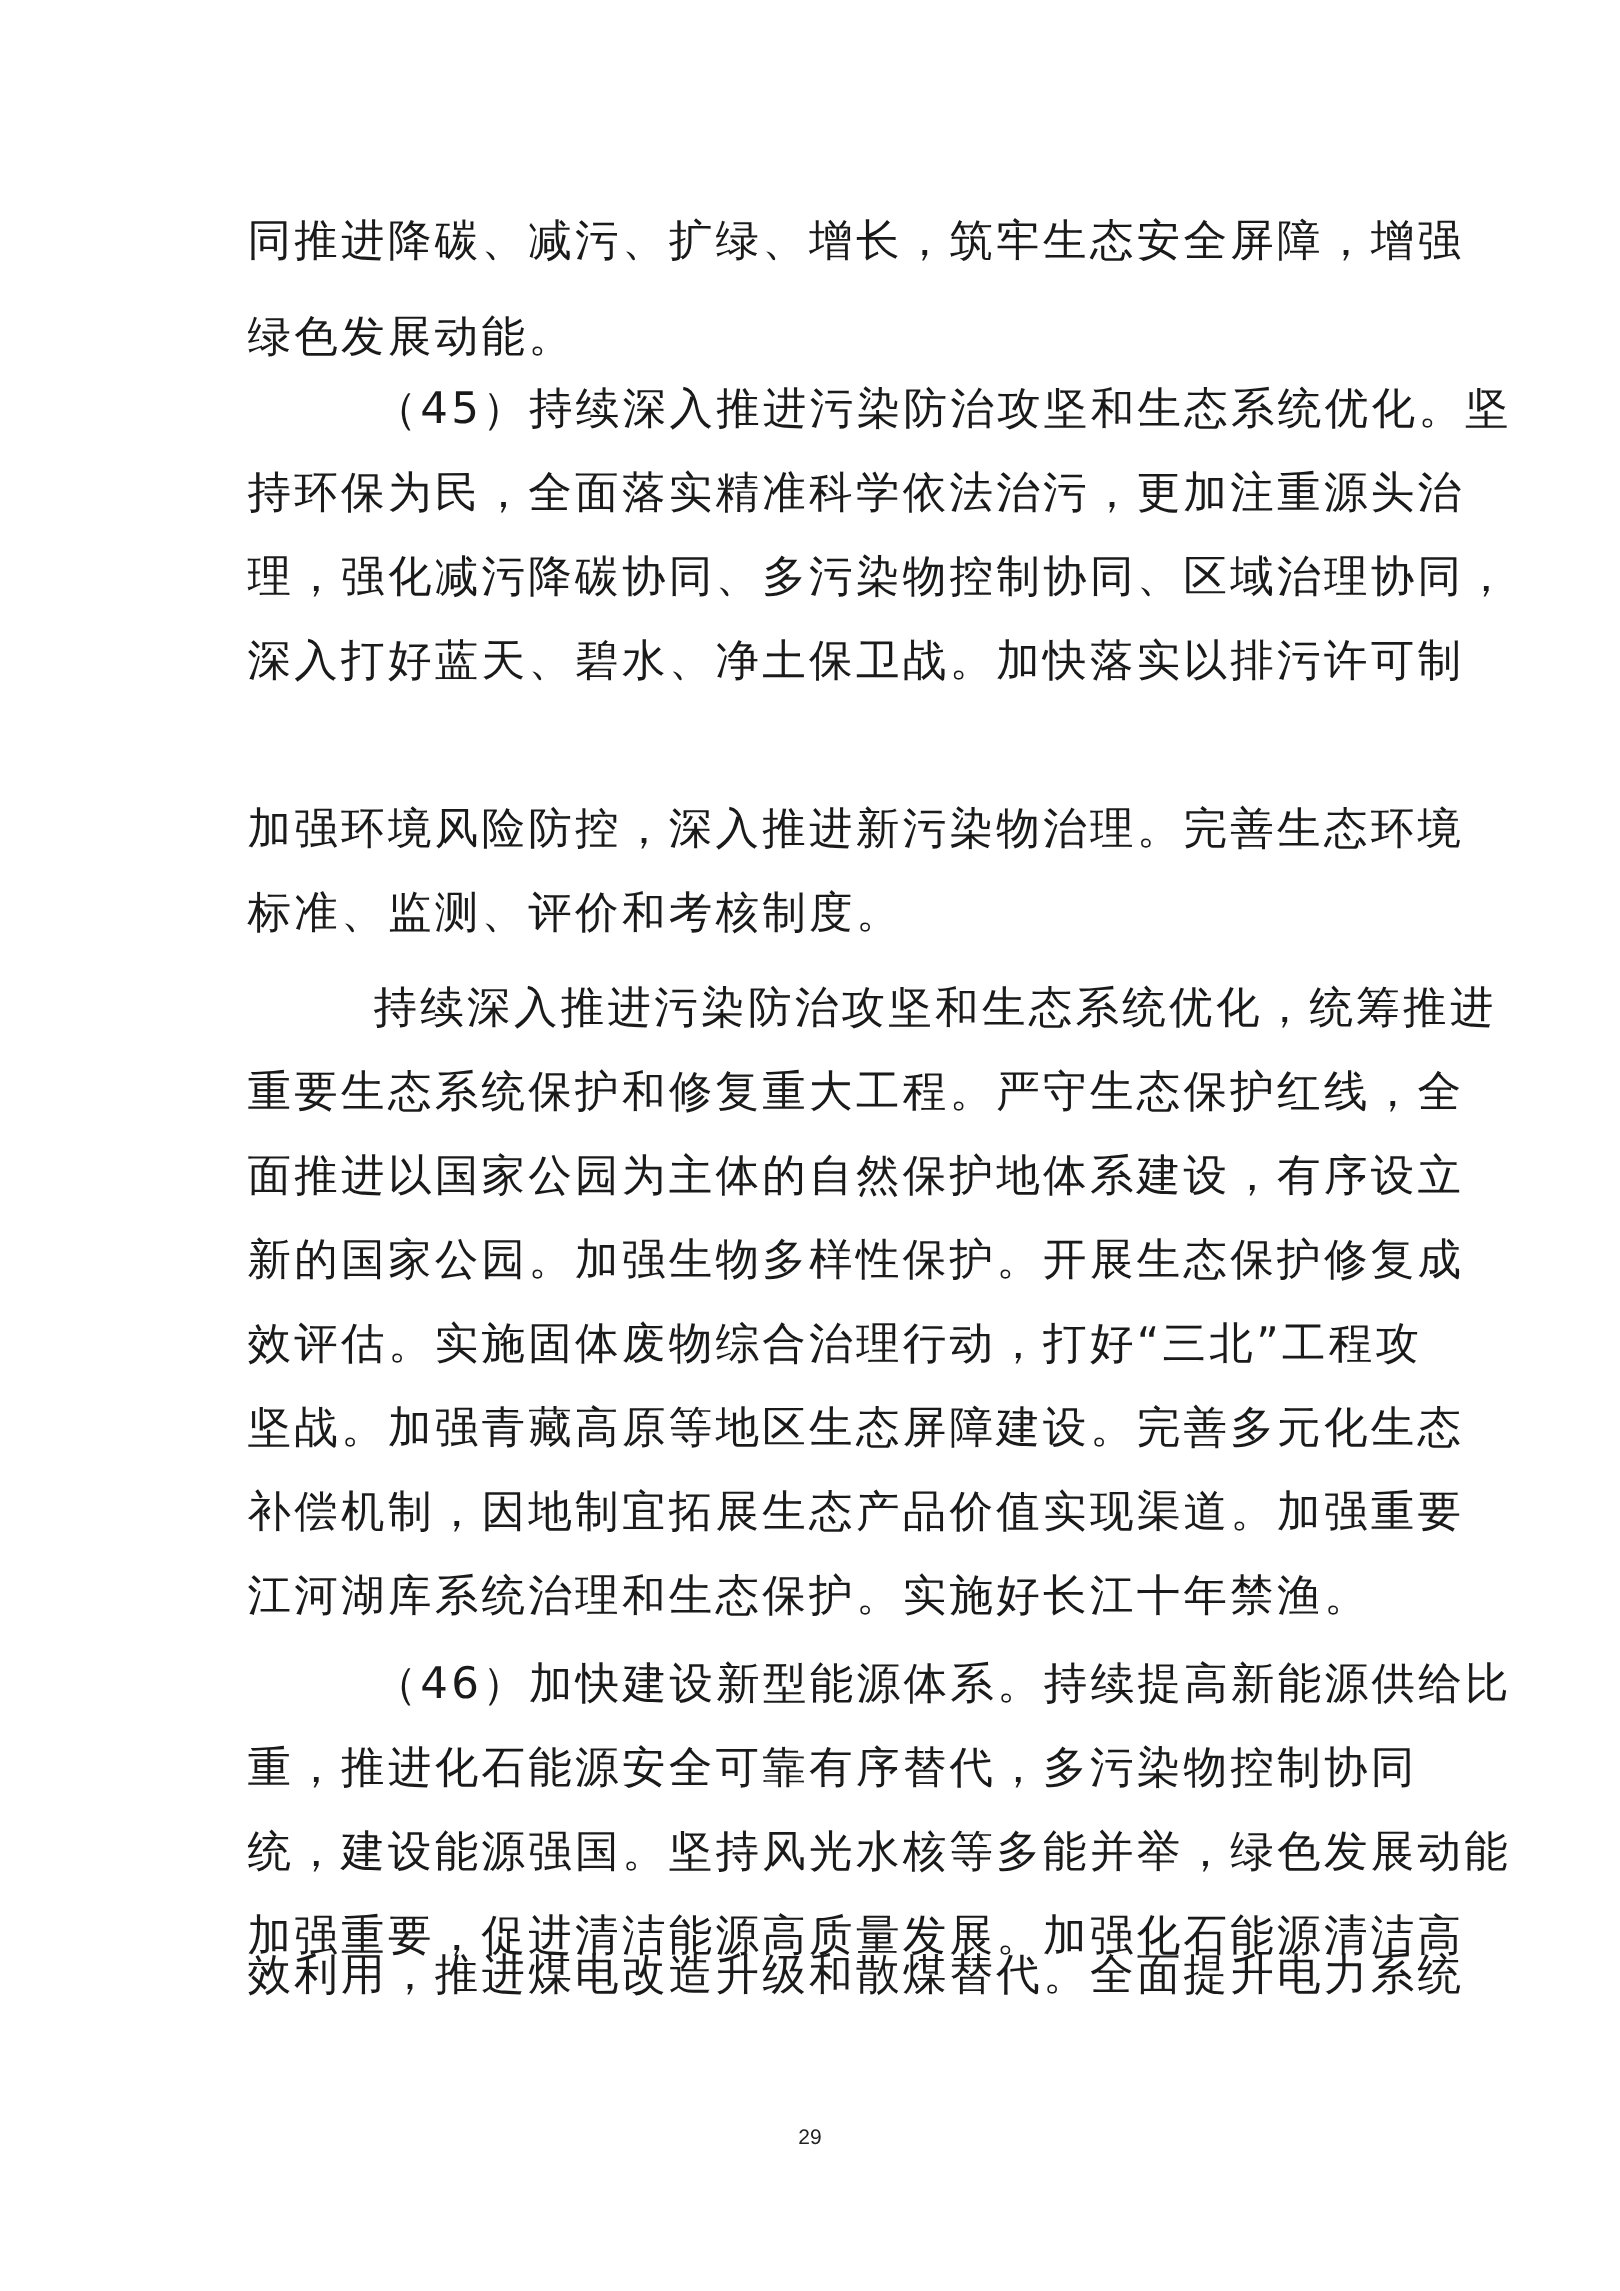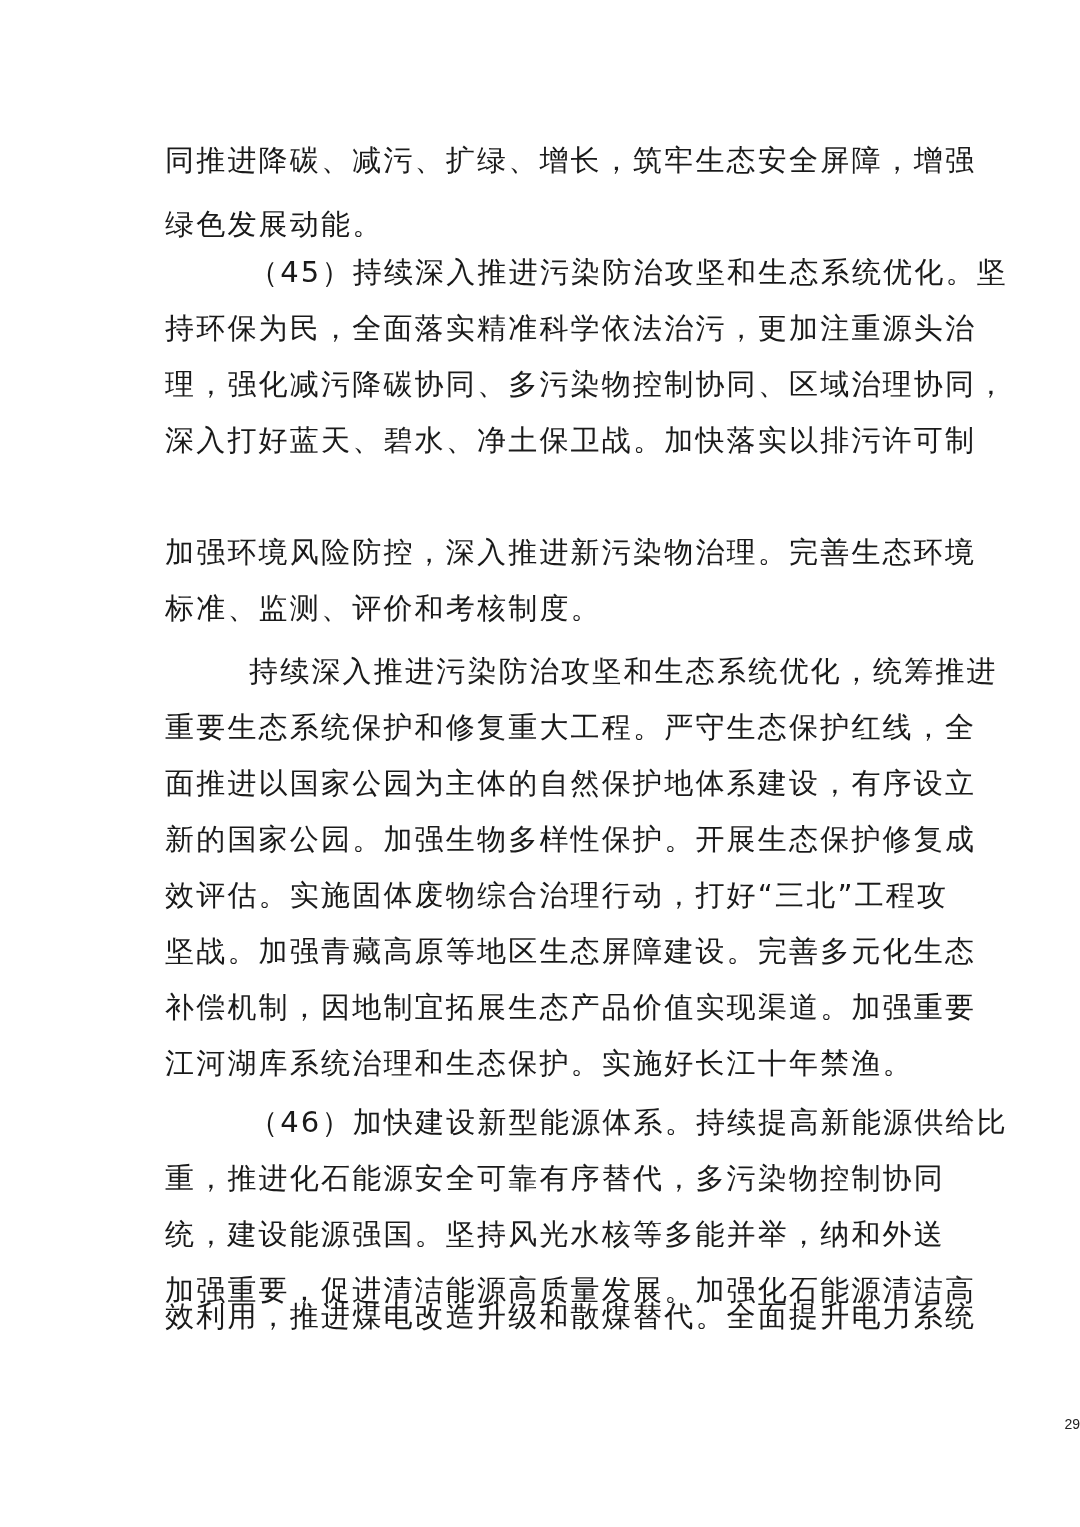--- a/index.html
+++ b/index.html
@@ -35,21 +35,21 @@
     }
     .line.indent {
       left: 216px;
       margin-left: 33px;
     }
     .page-number {
       position: absolute;
       left: 0;
       width: 1080px;
       top: 1416px;
-      text-align: right;
+      text-align: center;
       font-family: "Liberation Sans", sans-serif;
       font-size: 14px;
       color: #222222;
     }
   </style>
 </head>
 <body>
 
 <div class="page">
   <div class="line" style="top:132px">同推进降碳、减污、扩绿、增长，筑牢生态安全屏障，增强</div>
@@ -63,18 +63,18 @@
   <div class="line indent" style="top:643px">持续深入推进污染防治攻坚和生态系统优化，统筹推进</div>
   <div class="line" style="top:699px">重要生态系统保护和修复重大工程。严守生态保护红线，全</div>
   <div class="line" style="top:755px">面推进以国家公园为主体的自然保护地体系建设，有序设立</div>
   <div class="line" style="top:811px">新的国家公园。加强生物多样性保护。开展生态保护修复成</div>
   <div class="line" style="top:867px">效评估。实施固体废物综合治理行动，打好“三北”工程攻</div>
   <div class="line" style="top:923px">坚战。加强青藏高原等地区生态屏障建设。完善多元化生态</div>
   <div class="line" style="top:979px">补偿机制，因地制宜拓展生态产品价值实现渠道。加强重要</div>
   <div class="line" style="top:1035px">江河湖库系统治理和生态保护。实施好长江十年禁渔。</div>
   <div class="line indent" style="top:1094px">（46）加快建设新型能源体系。持续提高新能源供给比</div>
   <div class="line" style="top:1150px">重，推进化石能源安全可靠有序替代，多污染物控制协同</div>
-  <div class="line" style="top:1206px">统，建设能源强国。坚持风光水核等多能并举，纳和外送</div>
+  <div class="line" style="top:1206px">统，建设能源强国。坚持风光水核等多能并举，绿色发展动能</div>
   <div class="line" style="top:1262px">加强重要，促进清洁能源高质量发展。加强化石能源清洁高</div>
   <div class="line" style="top:1288px">效利用，推进煤电改造升级和散煤替代。全面提升电力系统</div>
 
   <div class="page-number">29</div>
 </div>
 
 </body></html>

